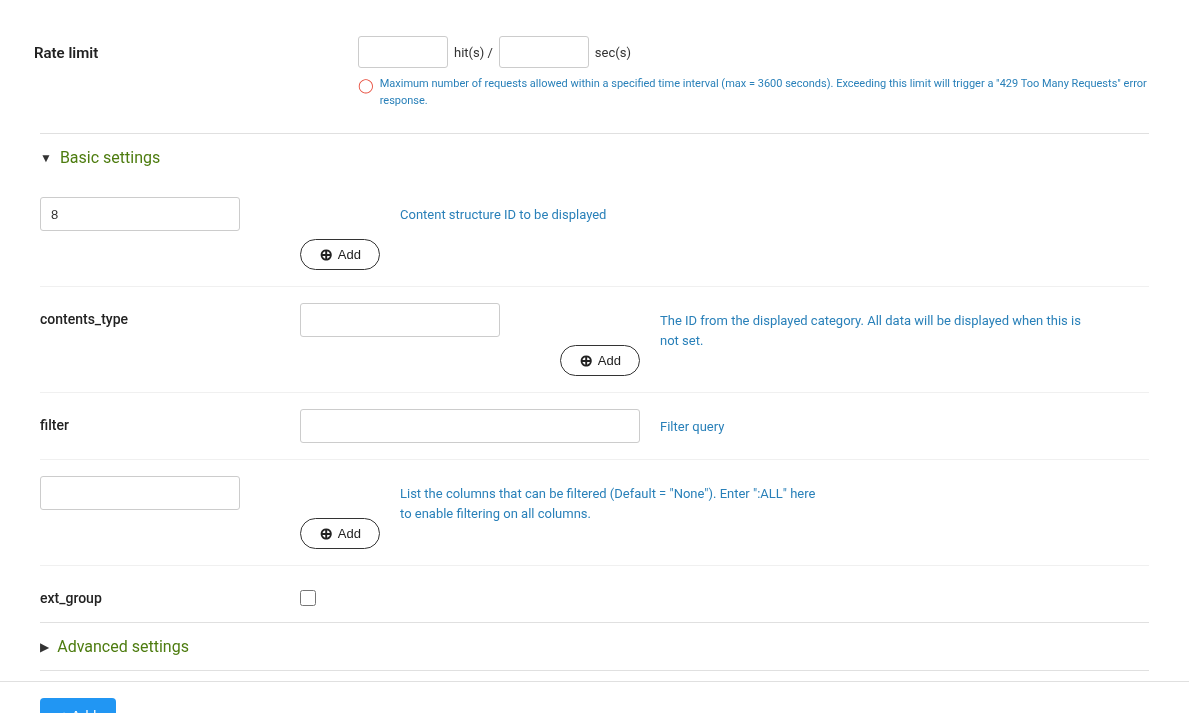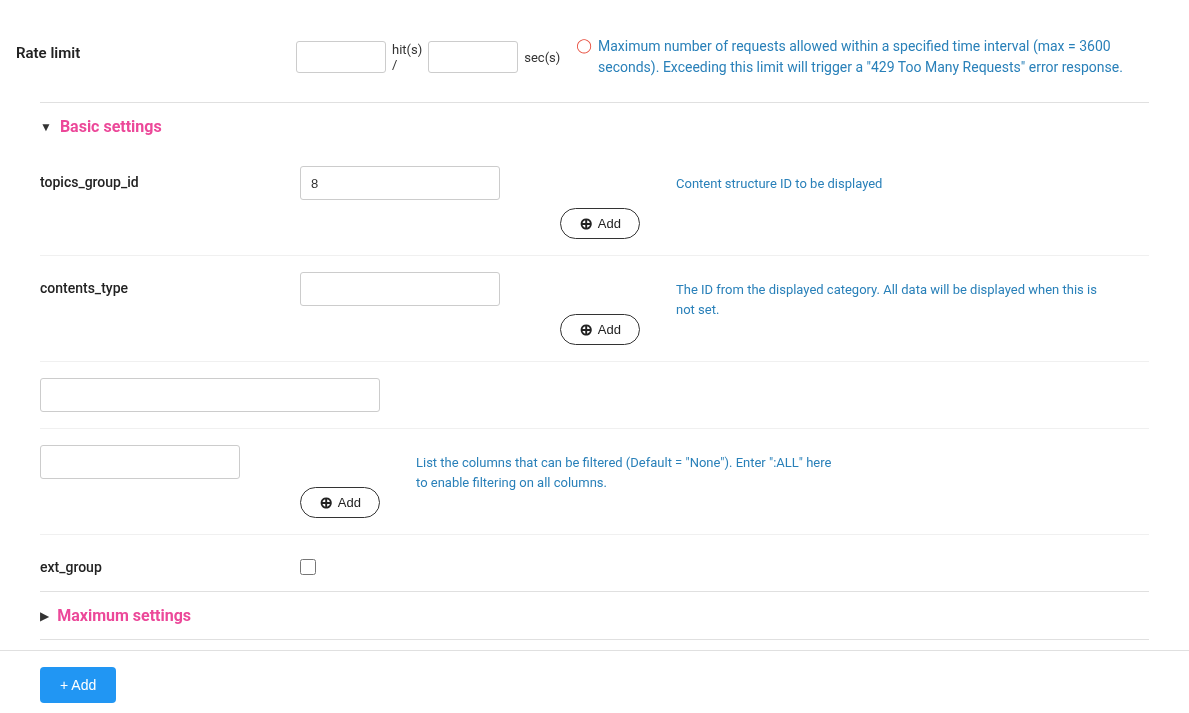--- a/index.html
+++ b/index.html
@@ -12,40 +12,42 @@
 
     .page-wrapper {
       width: 1189px;
       min-height: 713px;
       background: #fff;
       padding: 20px 0 0 0;
     }
 
     
     .rate-limit-section {
-      padding: 16px 40px 24px 16px;
+      padding: 16px 40px 24px 34px;
     }
 
     .rate-limit-row {
       display: flex;
       align-items: flex-start;
       gap: 0;
     }
 
     .rate-limit-label {
       font-size: 15px;
       font-weight: 600;
       color: #222;
       min-width: 280px;
       padding-top: 8px;
     }
 
     .rate-limit-inputs {
       display: flex;
-      gap: 16px;
+      flex-direction: column;
+      gap: 8px;
+      margin-left: 44px;
     }
 
     .rate-limit-inline {
       display: flex;
       align-items: center;
       gap: 6px;
     }
 
     .rate-limit-input {
       width: 90px;
@@ -69,21 +71,21 @@
     }
 
     .hint-icon {
       color: #e74c3c;
       font-size: 14px;
       margin-top: 1px;
       flex-shrink: 0;
     }
 
     .hint-text {
-      font-size: 14px;
+      font-size: 11px;
       color: #2980b9;
       line-height: 1.5;
     }
 
     
     .divider {
       border: none;
       border-top: 1px solid #e0e0e0;
       margin: 0 40px;
     }
@@ -97,22 +99,22 @@
       cursor: pointer;
     }
 
     .section-header-icon {
       font-size: 12px;
       color: #333;
     }
 
     .section-header-title {
       font-size: 16px;
-      font-weight: 700;
-      color: #ec4899;
+      font-weight: 400;
+      color: #4d7c0f;
       text-align: center;
     }
 
     
     .settings-body {
       padding: 0 40px;
     }
 
     .setting-row {
       display: flex;
@@ -176,21 +178,20 @@
       color: #222;
     }
 
     .setting-description {
       flex: 1;
       font-size: 13px;
       color: #2980b9;
       padding-top: 8px;
       line-height: 1.5;
       max-width: 430px;
-      margin-left: 16px;
     }
 
     .checkbox-input {
       width: 16px;
       height: 16px;
       margin-top: 8px;
       cursor: pointer;
     }
 
     
@@ -240,21 +241,20 @@
   <hr class="divider">
 
   <div class="section-header">
     <span class="section-header-icon">▼</span>
     <span class="section-header-title">Basic settings</span>
   </div>
 
   <div class="settings-body">
 
     <div class="setting-row">
-      <div class="setting-label">topics_group_id</div>
       <div class="setting-control">
         <input class="setting-input" type="text" value="8" style="">
         <button class="add-button">
           <span class="add-button-icon">⊕</span>
           <span>Add</span>
         </button>
       </div>
       <div class="setting-description">Content structure ID to be displayed</div>
     </div>
 
@@ -264,23 +264,25 @@
         <input class="setting-input" type="text" value="" style="">
         <button class="add-button">
           <span class="add-button-icon">⊕</span>
           <span>Add</span>
         </button>
       </div>
       <div class="setting-description">The ID from the displayed category. All data will be displayed when this is not set.</div>
     </div>
 
     <div class="setting-row">
+      <div class="setting-label">filter</div>
       <div class="setting-control">
         <input class="setting-input setting-input-wide" type="text" value="" style="">
       </div>
+      <div class="setting-description">Filter query</div>
     </div>
 
     <div class="setting-row">
       <div class="setting-control">
         <input class="setting-input" type="text" value="" style="">
         <button class="add-button">
           <span class="add-button-icon">⊕</span>
           <span>Add</span>
         </button>
       </div>
@@ -293,21 +295,21 @@
         <input class="checkbox-input" type="checkbox" style="">
       </div>
     </div>
 
   </div>
 
   <hr class="divider">
 
   <div class="section-header">
     <span class="section-header-icon">▶</span>
-    <span class="section-header-title">Maximum settings</span>
+    <span class="section-header-title">Advanced settings</span>
   </div>
 
   <hr class="divider">
 
   <div class="bottom-bar">
     <button class="bottom-add-button">+ Add</button>
   </div>
 
 </div>
 

